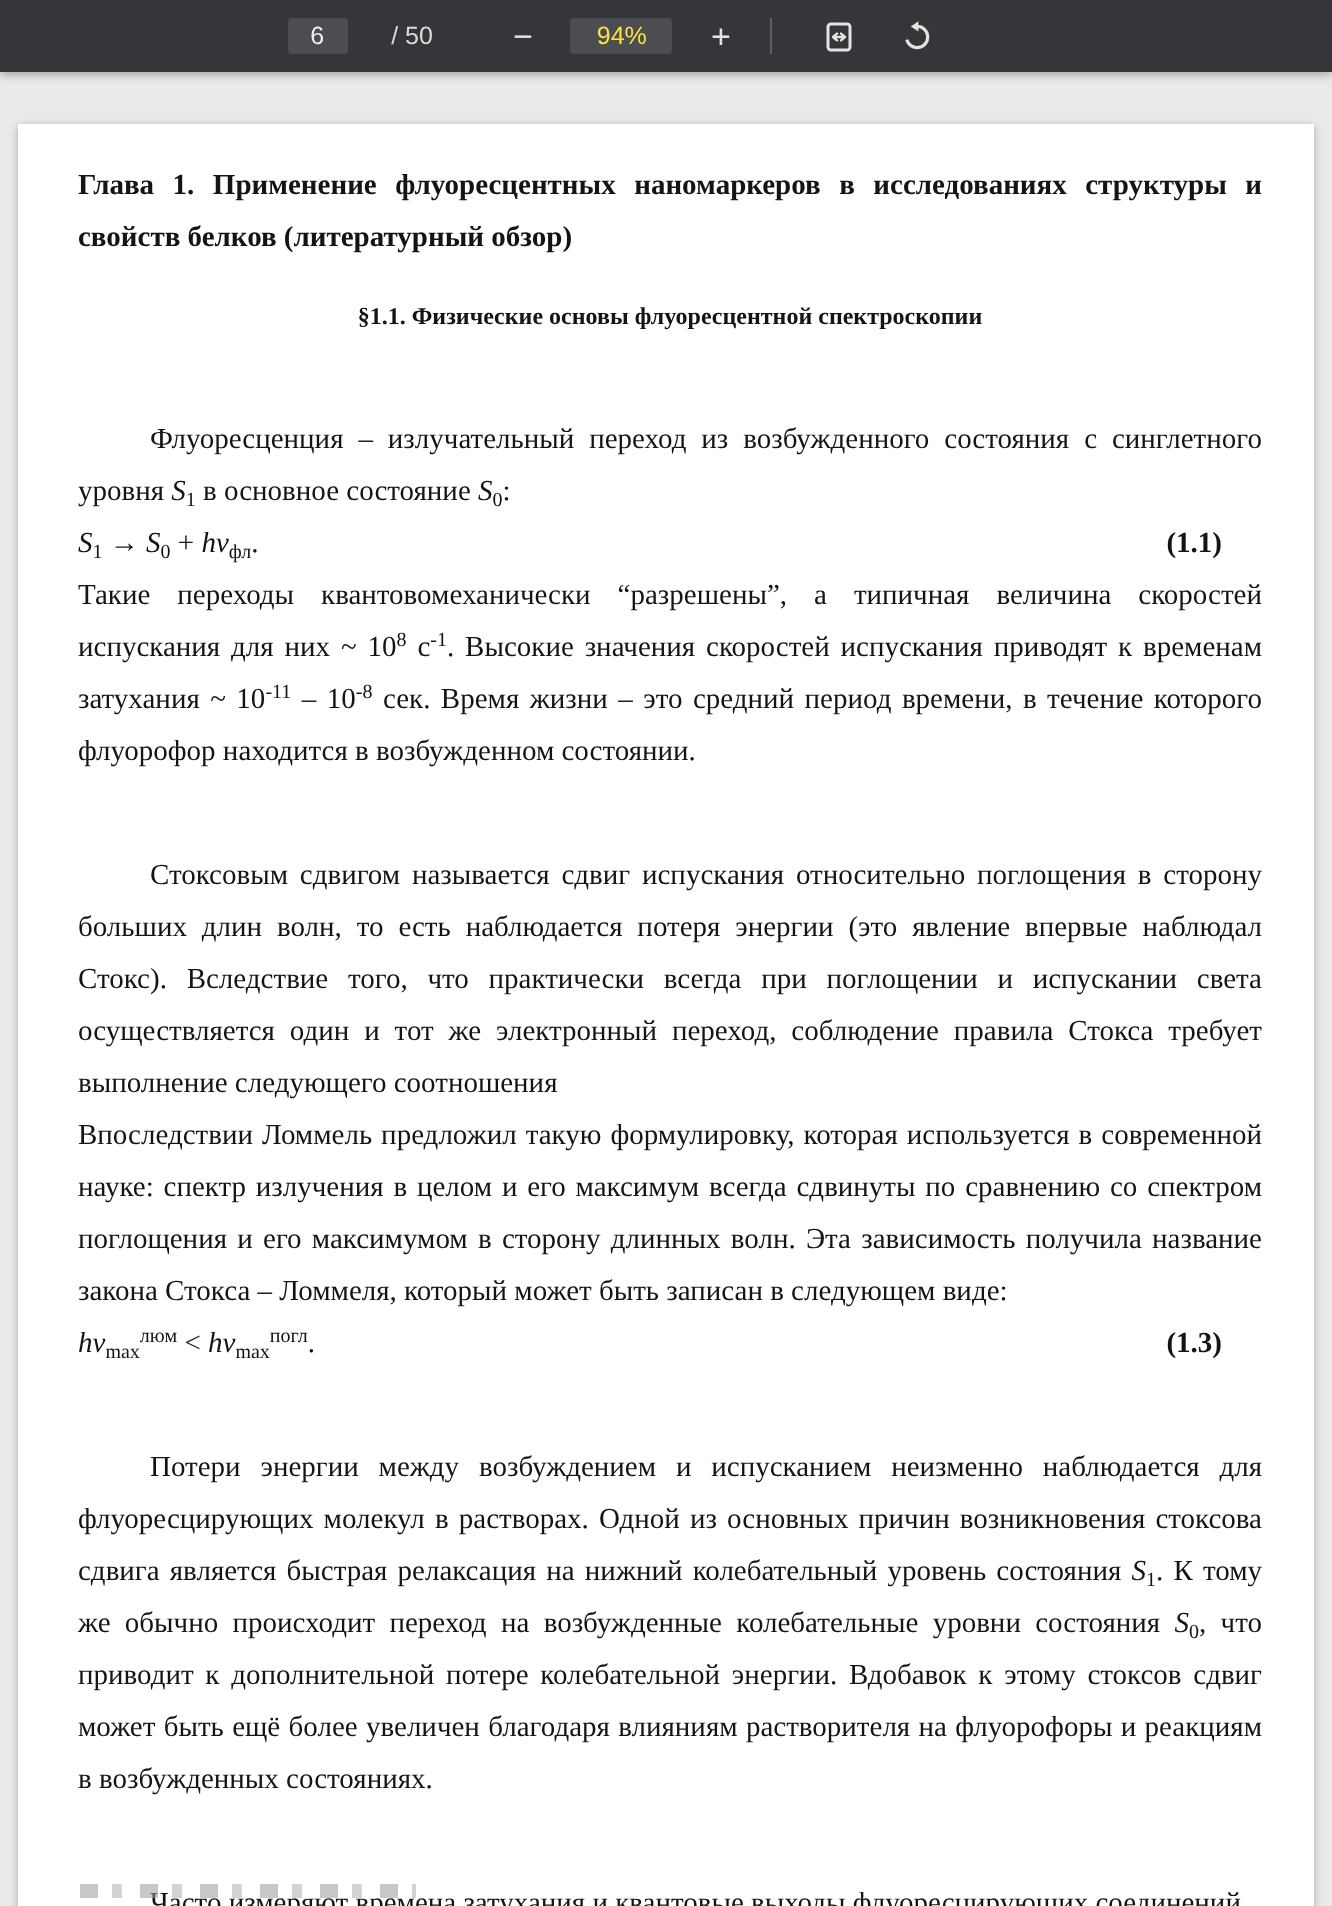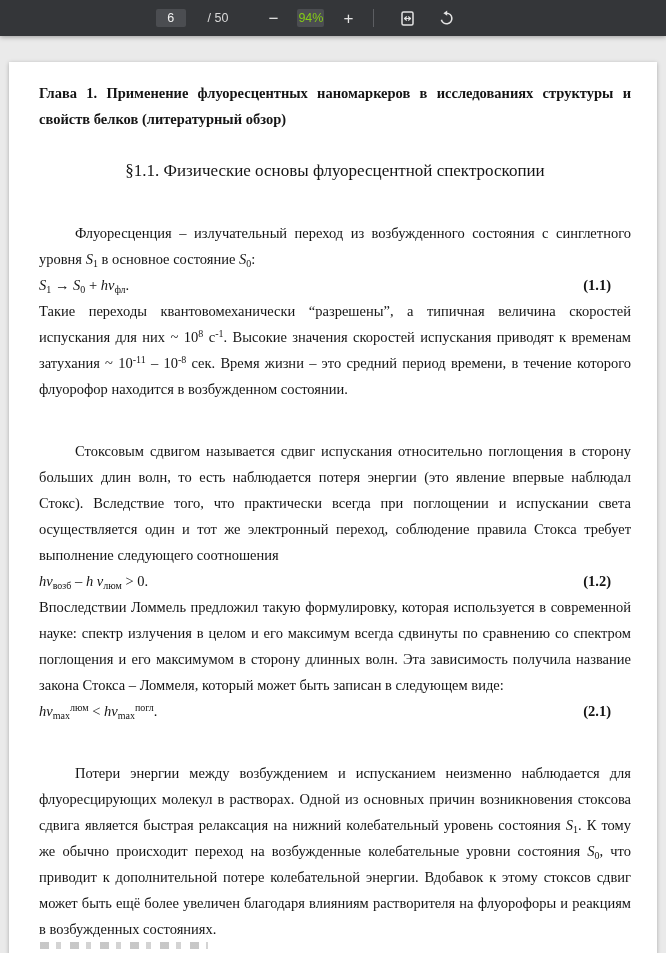--- a/index.html
+++ b/index.html
@@ -9,35 +9,35 @@
   .toolbar{position:absolute;top:0;left:0;width:666px;height:36px;background:#343639;
     box-shadow:0 1px 5px rgba(0,0,0,.35);display:flex;align-items:center;justify-content:center;z-index:5;}
   .tb-group{display:flex;align-items:center;color:#e9e9e9;font-size:12.5px;transform:translateX(-22px);}
   .page-box{min-width:16px;padding:2px 7px;background:#4b4d51;border-radius:2px;text-align:center;
     color:#f1f1f1;cursor:text;}
   .page-total{margin-left:22px;color:#d9d9d9;white-space:pre;}
   .sp-lg{width:34px;}
   .sp-md{width:13px;}
   .tb-btn{background:none;border:none;color:#e3e3e3;font-size:17px;line-height:1;cursor:pointer;
     padding:2px 6px;font-family:"Liberation Sans",sans-serif;}
-  .zoom-box{padding:2px 1px;background:#4b4d51;border-radius:2px;color:#84cc16;}
+  .zoom-box{padding:2px 13px;background:#4b4d51;border-radius:2px;color:#fde047;}
   .divider{width:1px;height:18px;background:#5c5e62;margin:0 14px;}
   .tb-icon{background:none;border:none;padding:2px 4px;margin:0 7px;cursor:pointer;display:flex;align-items:center;}
   .tb-icon svg{display:block;}
 
   
   .viewer{position:absolute;top:38px;left:0;width:666px;height:917px;overflow:hidden;}
   .page{position:absolute;top:24px;left:9px;width:648px;height:893px;background:#ffffff;
     box-shadow:0 1px 4px rgba(0,0,0,.28);box-sizing:border-box;
     padding:18px 26px 0 30px;overflow:hidden;
     font-family:"Liberation Serif",serif;font-size:14.5px;line-height:26px;color:#141414;}
   .page p{margin:0;text-align:justify;}
   .page p.indent{text-indent:36px;margin-top:36px;}
   .heading{margin:0;font-size:14.5px;line-height:26px;font-weight:bold;text-align:justify;}
-  .section{margin:26px 0 3px 0;font-size:17px;line-height:26px;font-weight:normal;text-align:center;}
+  .section{margin:13px 0 3px 0;font-size:12px;line-height:26px;font-weight:bold;text-align:center;}
   .formula{display:flex;justify-content:space-between;align-items:flex-end;padding-right:20px;}
   .f-body{white-space:nowrap;}
   .f-num{font-style:normal;font-weight:bold;}
   .page sub,.page sup{font-size:10px;line-height:0;}
   .page sub{vertical-align:-3px;}
   .page sup{vertical-align:5px;}
 
   
   .clipped-line{position:absolute;top:942px;left:40px;width:168px;height:7px;opacity:.55;
     background:repeating-linear-gradient(90deg,#9a9a9a 0 9px,transparent 9px 16px,#b0b0b0 16px 21px,transparent 21px 30px);
@@ -86,30 +86,26 @@
       <div class="formula">
         <span class="f-body"><i>S</i><sub>1</sub> → <i>S</i><sub>0</sub> + <i>hν</i><sub>фл</sub>.</span>
         <span class="f-num">(1.1)</span>
       </div>
 
       <p>Такие переходы квантовомеханически “разрешены”, а типичная величина скоростей испускания для них ~ 10<sup>8</sup> с<sup>-1</sup>. Высокие значения скоростей испускания приводят к временам затухания ~ 10<sup>-11</sup> – 10<sup>-8</sup> сек. Время жизни – это средний период времени, в течение которого флуорофор находится в возбужденном состоянии.</p>
 
 
       <p class="indent">Стоксовым сдвигом называется сдвиг испускания относительно поглощения в сторону больших длин волн, то есть наблюдается потеря энергии (это явление впервые наблюдал Стокс). Вследствие того, что практически всегда при поглощении и испускании света осуществляется один и тот же электронный переход, соблюдение правила Стокса требует выполнение следующего соотношения</p>
 
-      <div class="formula">
-        <span class="f-body"><i>hν</i><sub>возб</sub> – <i>h ν</i><sub>люм</sub> &gt; 0.</span>
-        <span class="f-num">(1.2)</span>
-      </div>
 
       <p>Впоследствии Ломмель предложил такую формулировку, которая используется в современной науке: спектр излучения в целом и его максимум всегда сдвинуты по сравнению со спектром поглощения и его максимумом в сторону длинных волн. Эта зависимость получила название закона Стокса – Ломмеля, который может быть записан в следующем виде:</p>
 
       <div class="formula">
         <span class="f-body"><i>hν</i><sub>max</sub><sup>люм</sup> &lt; <i>hν</i><sub>max</sub><sup>погл</sup>.</span>
-        <span class="f-num">(2.1)</span>
+        <span class="f-num">(1.3)</span>
       </div>
 
       <p class="indent">Потери энергии между возбуждением и испусканием неизменно наблюдается для флуоресцирующих молекул в растворах. Одной из основных причин возникновения стоксова сдвига является быстрая релаксация на нижний колебательный уровень состояния <i>S</i><sub>1</sub>. К тому же обычно происходит переход на возбужденные колебательные уровни состояния <i>S</i><sub>0</sub>, что приводит к дополнительной потере колебательной энергии. Вдобавок к этому стоксов сдвиг может быть ещё более увеличен благодаря влияниям растворителя на флуорофоры и реакциям в возбужденных состояниях.</p>
 
       <p class="indent">Часто измеряют времена затухания и квантовые выходы флуоресцирующих соединений.</p>
 
     </div>
   </main>
 
   <div class="clipped-line"></div>

